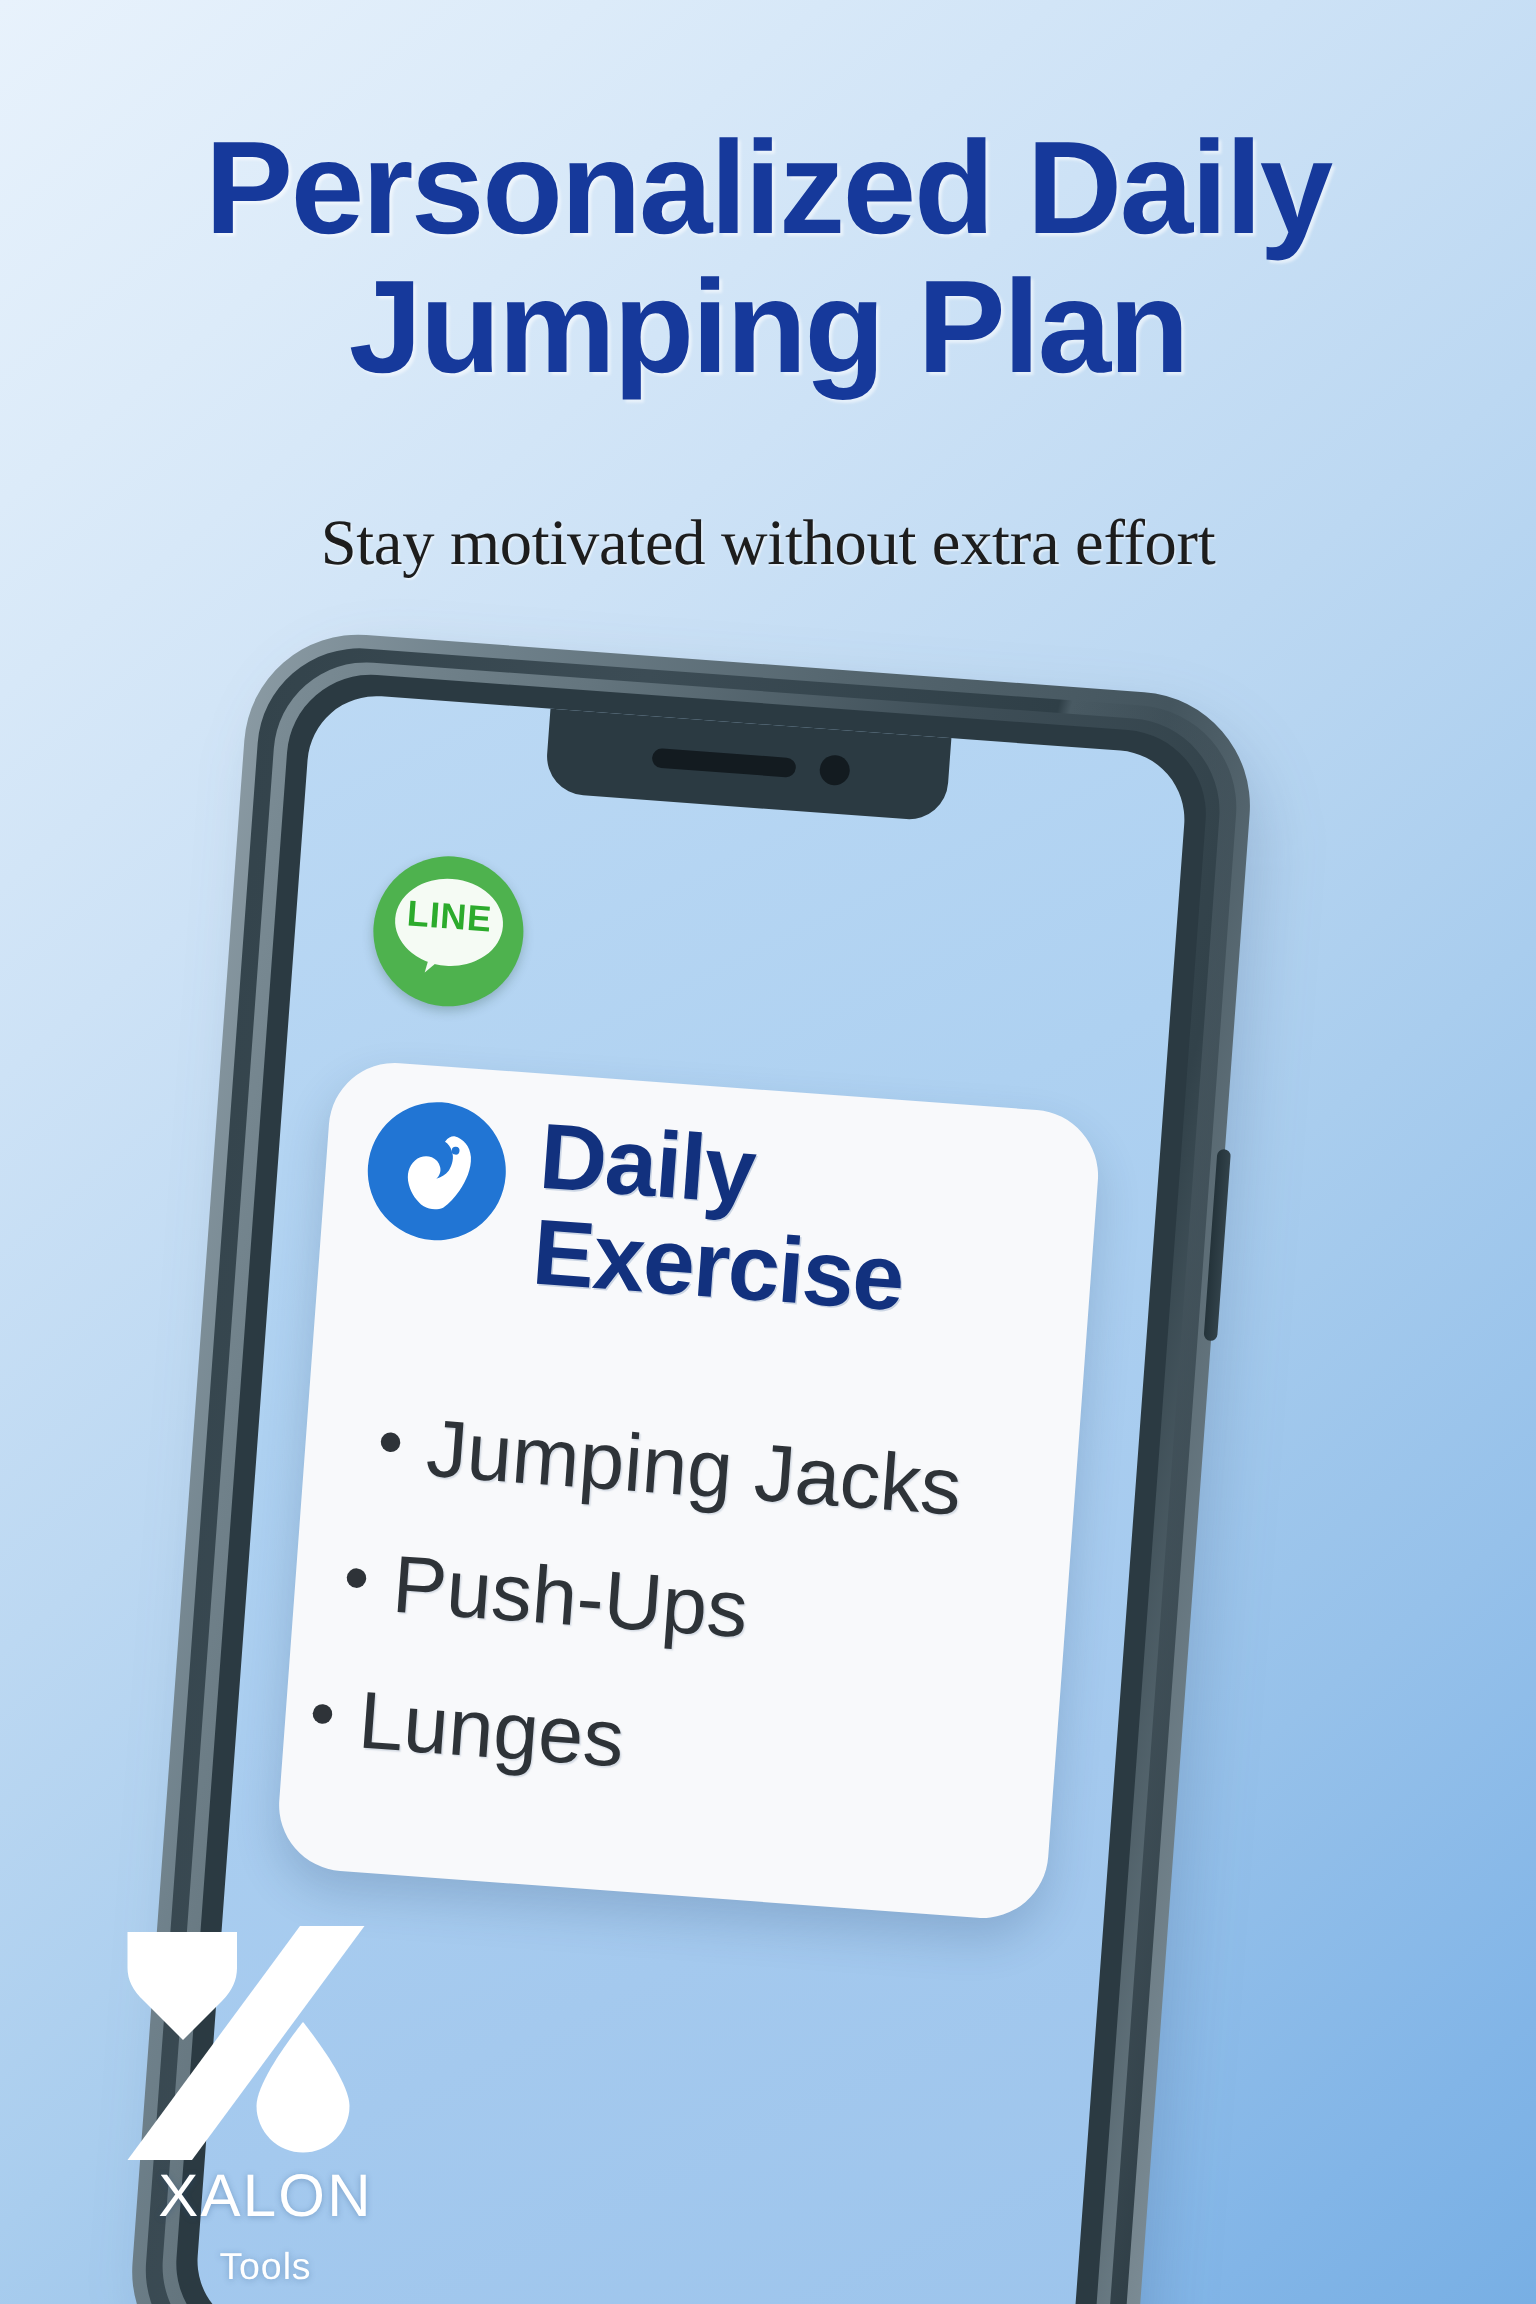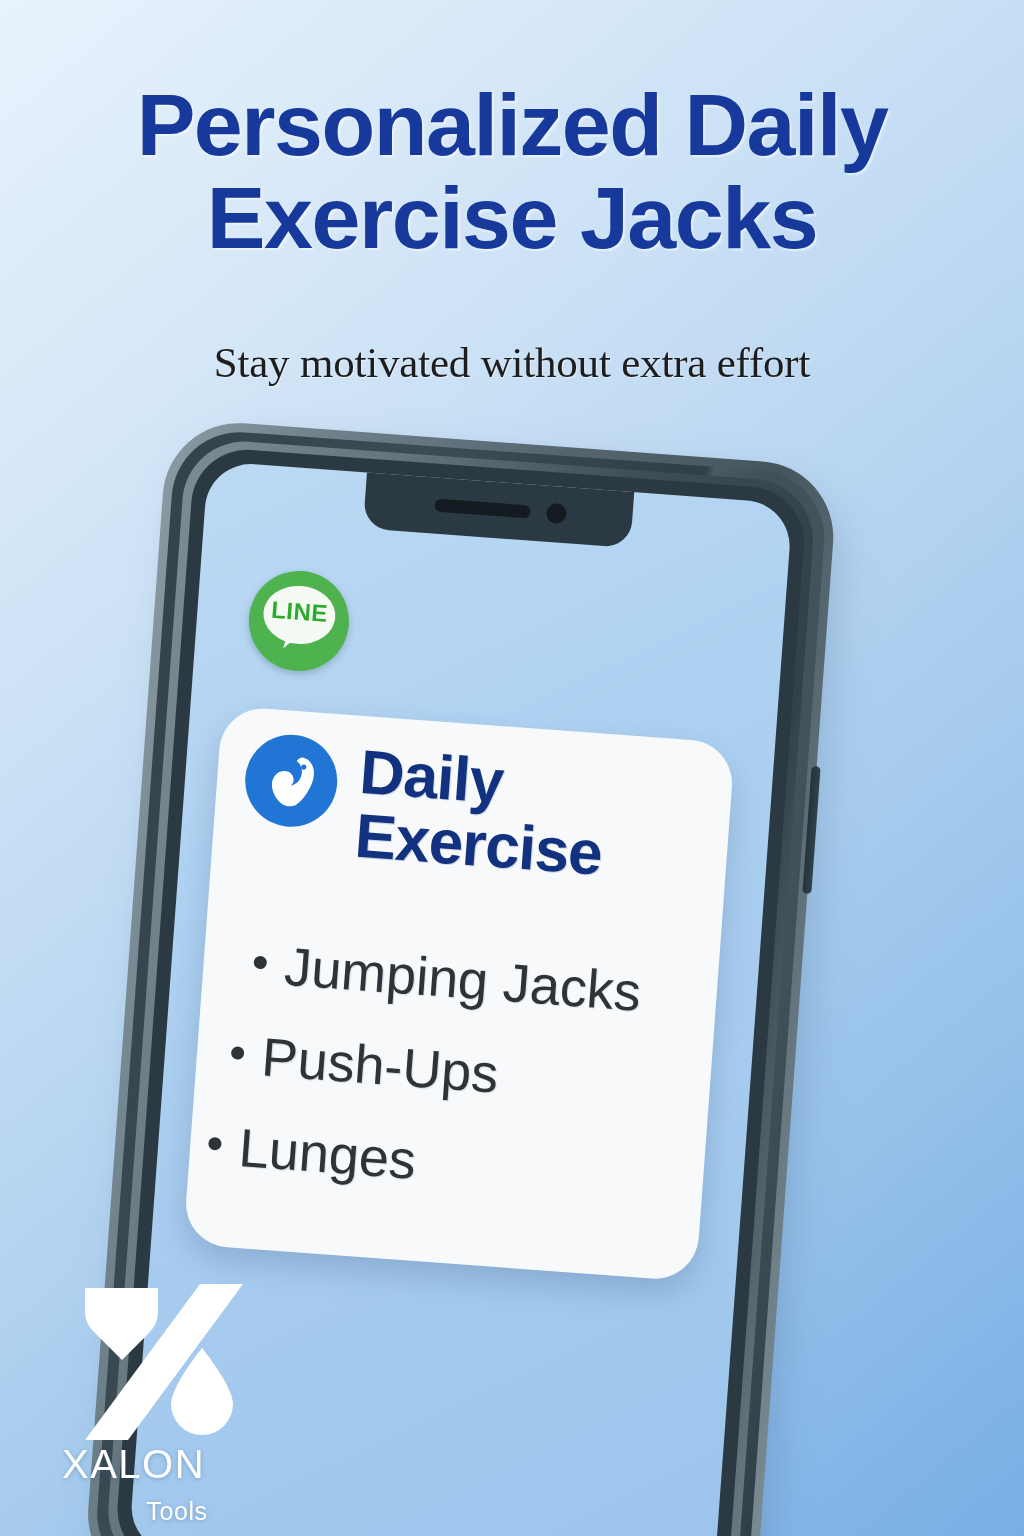--- a/index.html
+++ b/index.html
@@ -296,21 +296,21 @@
     left: 62px;
     top: 1282px;
     width: 230px;
     height: 230px;
   }
   .wm-mark { position: absolute; left: 18px; top: 0; width: 165px; height: 160px; }
   .wm-name {
     position: absolute;
     left: 0; top: 160px;
     width: 230px;
-    text-align: left;
+    text-align: center;
     color: #ffffff;
     font-family: "Liberation Sans", sans-serif;
     font-size: 40px;
     letter-spacing: 1.5px;
     text-shadow: 0 1px 4px rgba(40,80,130,0.35);
   }
   .wm-sub {
     position: absolute;
     left: 0; top: 215px;
     width: 230px;
@@ -322,21 +322,21 @@
     text-shadow: 0 1px 4px rgba(40,80,130,0.35);
   }
 </style>
 </head>
 <body>
 
 <div id="poster">
 
   <div class="headline">
     <span>Personalized Daily</span>
-    <span class="line2">Exercise Jacks</span>
+    <span class="line2">Jumping Plan</span>
   </div>
 
   <div class="subhead">Stay motivated without extra effort</div>
 
   <div id="phone-wrap">
     <div class="phone-shadow"></div>
     <div class="phone-outer">
       <div class="phone-mid"></div>
       <div class="phone-rim"></div>
       <div class="phone-bezel"></div>

